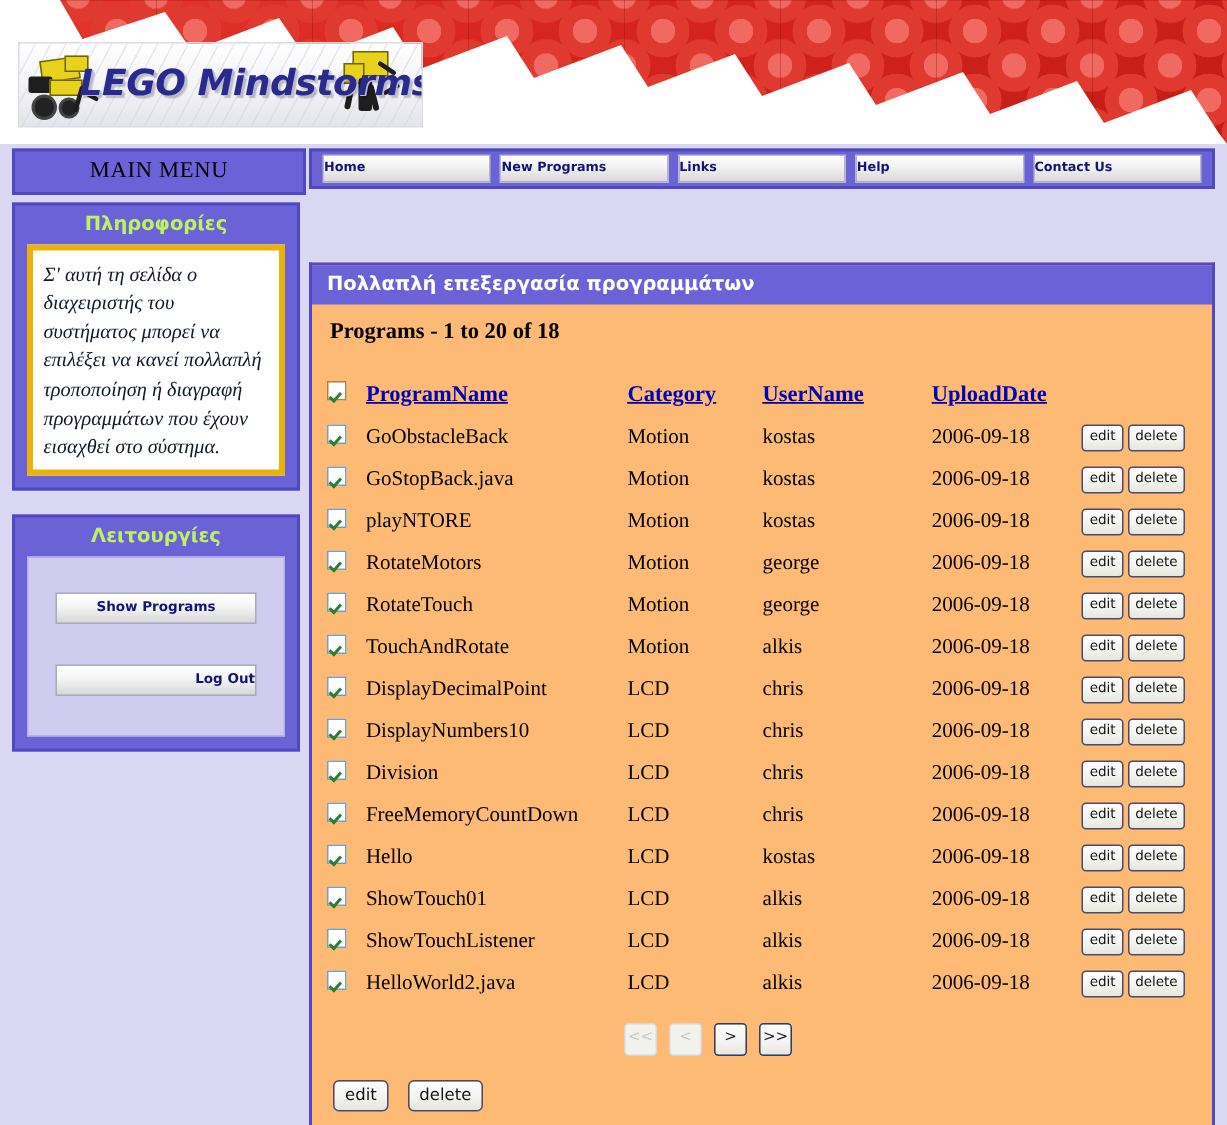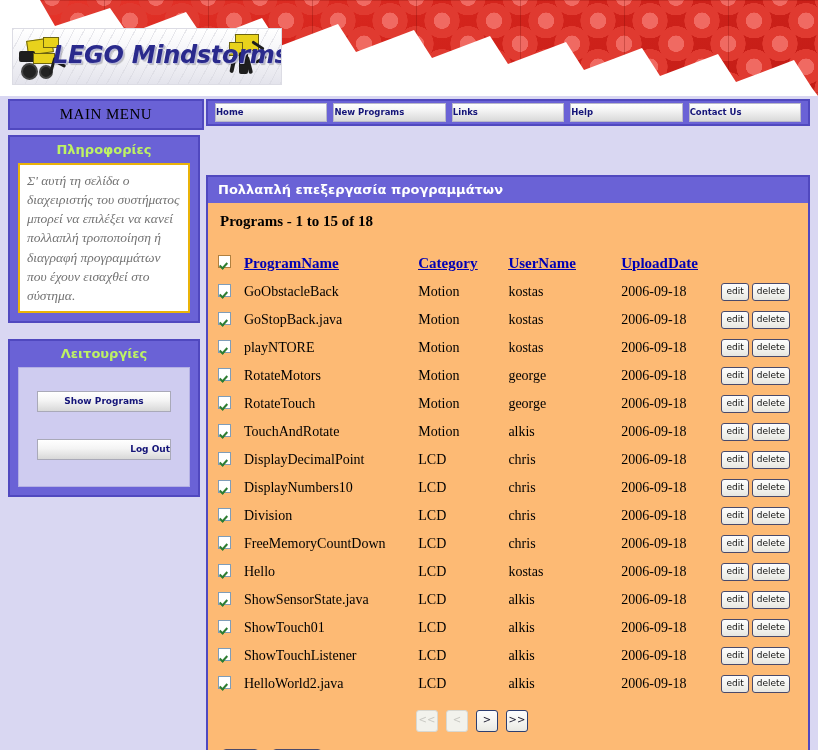--- a/index.html
+++ b/index.html
@@ -139,27 +139,27 @@
   .side-box-title {
     color: #bef264;
     font-family: "DejaVu Sans", sans-serif;
     font-weight: bold;
     font-size: 13px;
     text-align: center;
     padding: 5px 0 6px 0;
   }
   .side-box-body {
     background: #ffffff;
-    border: 2px solid #eab308;
+    border: 4px solid #eab308;
     margin: 0 8px 8px 8px;
     padding: 6px 7px;
     font-family: "Liberation Serif", serif;
     font-style: italic;
     font-size: 13.5px;
-    color: #737373;
+    color: #0f172a;
     line-height: 1.42;
   }
   .side-box-body-actions {
     background: #cfccf0;
     border: 1px solid #b4b0e4;
     margin: 0 8px 8px 8px;
     padding: 22px 0 22px 0;
     text-align: center;
   }
   .action-btn {
@@ -396,21 +396,21 @@
         <div class="action-btn">Log Out</div>
       </div>
     </div>
 
   </div>
 
   <div id="content">
     <div class="content-title">Πολλαπλή επεξεργασία προγραμμάτων</div>
 
     <div class="content-inner">
-      <div class="programs-count">Programs - 1 to 15 of 18</div>
+      <div class="programs-count">Programs - 1 to 20 of 18</div>
 
       <table class="grid">
         <thead>
           <tr>
             <th class="col-chk">
               <span class="chk hdr"></span>
             </th>
             <th class="col-name">
               <span class="hdr-link">ProgramName</span>
             </th>
@@ -599,36 +599,20 @@
                 <span class="cellclip">kostas</span>
               </td>
               <td class="col-date">
                 <span class="cellclip">2006-09-18</span>
               </td>
               <td class="col-act"><span class="mini-btn">edit</span><span class="mini-btn">delete</span></td>
             </tr>
             <tr>
               <td class="col-chk"><span class="chk"></span></td>
               <td class="col-name">
-                <span class="cellclip">ShowSensorState.java</span>
-              </td>
-              <td class="col-cat">
-                <span class="cellclip">LCD</span>
-              </td>
-              <td class="col-user">
-                <span class="cellclip">alkis</span>
-              </td>
-              <td class="col-date">
-                <span class="cellclip">2006-09-18</span>
-              </td>
-              <td class="col-act"><span class="mini-btn">edit</span><span class="mini-btn">delete</span></td>
-            </tr>
-            <tr>
-              <td class="col-chk"><span class="chk"></span></td>
-              <td class="col-name">
                 <span class="cellclip">ShowTouch01</span>
               </td>
               <td class="col-cat">
                 <span class="cellclip">LCD</span>
               </td>
               <td class="col-user">
                 <span class="cellclip">alkis</span>
               </td>
               <td class="col-date">
                 <span class="cellclip">2006-09-18</span>

